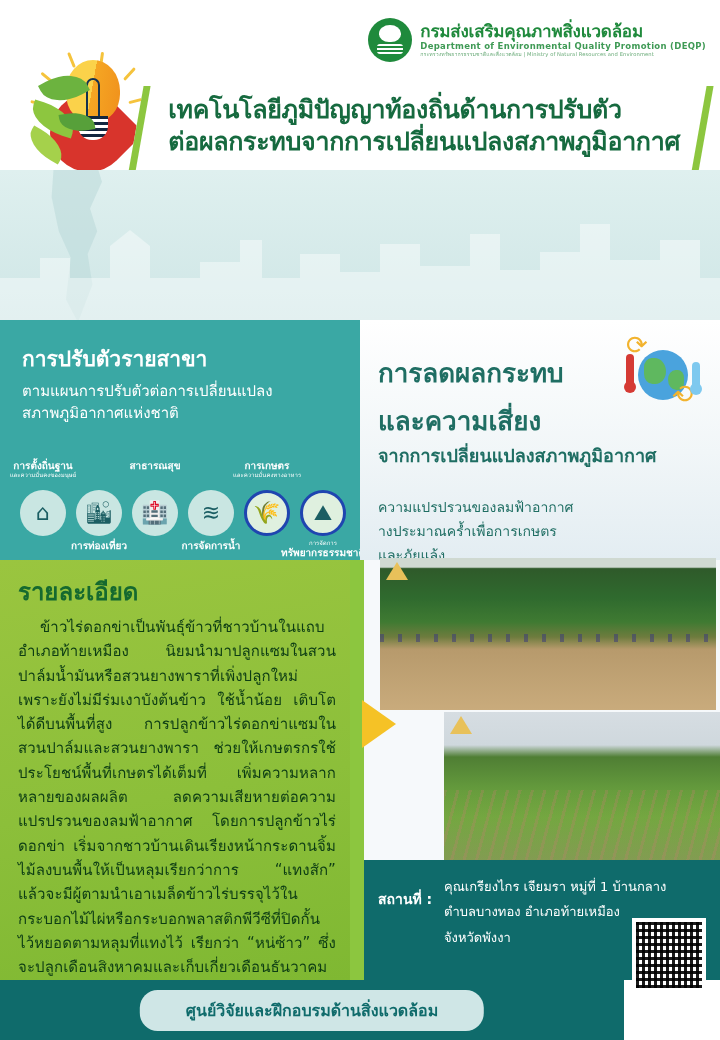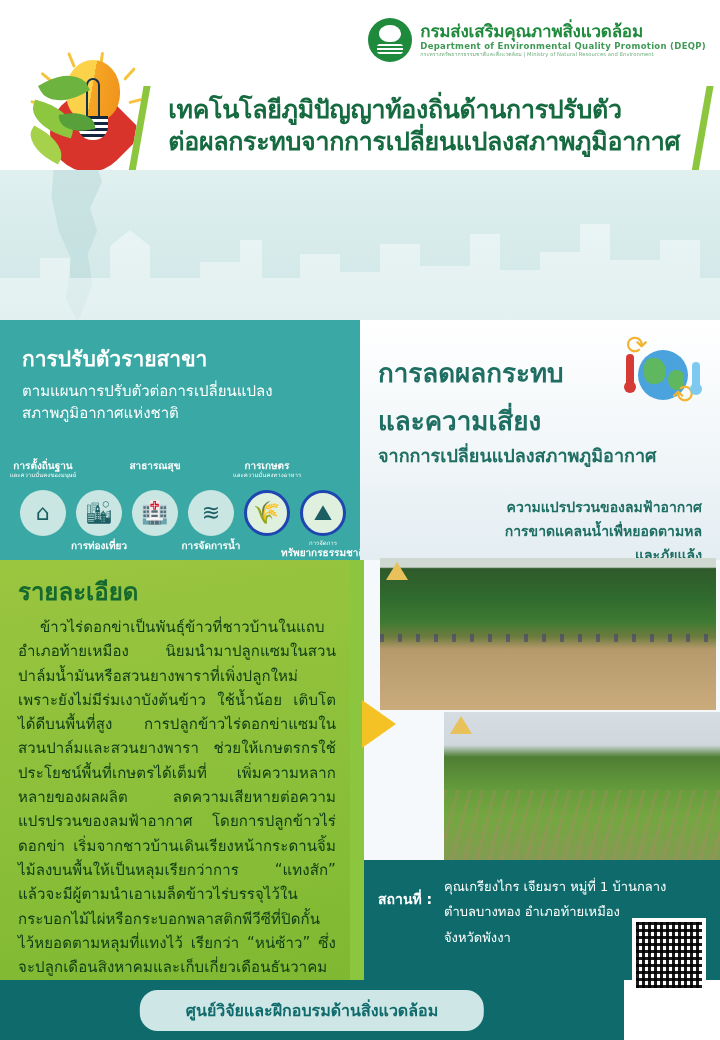--- a/index.html
+++ b/index.html
@@ -188,22 +188,22 @@
     padding: 22px 18px 0 18px;
     overflow: hidden;
   }
   .risk-h1 {
     font-size: 26px; font-weight: bold; color: #1f6e63; line-height: 1.22; margin-top: 16px;
   }
   .risk-h2 {
     font-size: 18px; font-weight: bold; color: #1f6e63; margin-top: 4px;
   }
   .risk-body {
-    margin-top: 26px; text-align: right;
-    font-size: 14px; font-weight: bold; color: #1f6e63; line-height: 1.7;
+    margin-top: 26px; text-align: left;
+    font-size: 14px; font-weight: normal; color: #1f6e63; line-height: 1.7;
   }
   .globe-icon {
     position: absolute; right: 16px; top: 14px; width: 92px; height: 86px;
   }
   .globe-ball {
     position: absolute; left: 26px; top: 16px; width: 50px; height: 50px;
     border-radius: 50%;
     background: #4aa3dd;
   }
   .globe-ball::before {
@@ -453,21 +453,21 @@
         </span>
       <span class="thermo blue">
           <i></i>
         </span>
     </div>
     <div class="risk-h1">การลดผลกระทบ</div>
     <div class="risk-h1">และความเสี่ยง</div>
     <div class="risk-h2">จากการเปลี่ยนแปลงสภาพภูมิอากาศ</div>
     <div class="risk-body">
       <div>ความแปรปรวนของลมฟ้าอากาศ</div>
-      <div>การขาดแคลนน้ำเพื่หยอดตามหล</div>
+      <div>างประมาณคร้ำเพื่อการเกษตร</div>
       <div>และภัยแล้ง</div>
     </div>
   </div>
 
   <div class="right-white"></div>
 
   <div class="details-panel">
     <div class="details-h">รายละเอียด</div>
     <div class="details-body">ข้าวไร่ดอกข่าเป็นพันธุ์ข้าวที่ชาวบ้านในแถบอำเภอท้ายเหมือง นิยมนำมาปลูกแซมในสวนปาล์มน้ำมันหรือสวนยางพาราที่เพิ่งปลูกใหม่ เพราะยังไม่มีร่มเงาบังต้นข้าว ใช้น้ำน้อย เติบโตได้ดีบนพื้นที่สูง การปลูกข้าวไร่ดอกข่าแซมในสวนปาล์มและสวนยางพารา ช่วยให้เกษตรกรใช้ประโยชน์พื้นที่เกษตรได้เต็มที่ เพิ่มความหลากหลายของผลผลิต ลดความเสียหายต่อความแปรปรวนของลมฟ้าอากาศ โดยการปลูกข้าวไร่ดอกข่า เริ่มจากชาวบ้านเดินเรียงหน้ากระดานจิ้มไม้ลงบนพื้นให้เป็นหลุมเรียกว่าการ “แทงสัก” แล้วจะมีผู้ตามนำเอาเมล็ดข้าวไร่บรรจุไว้ในกระบอกไม้ไผ่หรือกระบอกพลาสติกพีวีซีที่ปิดกั้นไว้หยอดตามหลุมที่แทงไว้ เรียกว่า “หน่ซ้าว” ซึ่งจะปลูกเดือนสิงหาคมและเก็บเกี่ยวเดือนธันวาคม ข้าวทางภาคใต้จะไม่ใช้เคียวเกี่ยวเหมือนทางภาคอื่น แต่จะใช้ แกละแทน แกละมีลักษณะเป็นแผ่นไม้ขนาดกว้างประมาณครึ่งฝ่ามือ มีใบมีดฝังอยู่ การเกี่ยวจะเก็บทีละรวงมาทำ</div>
   </div>

